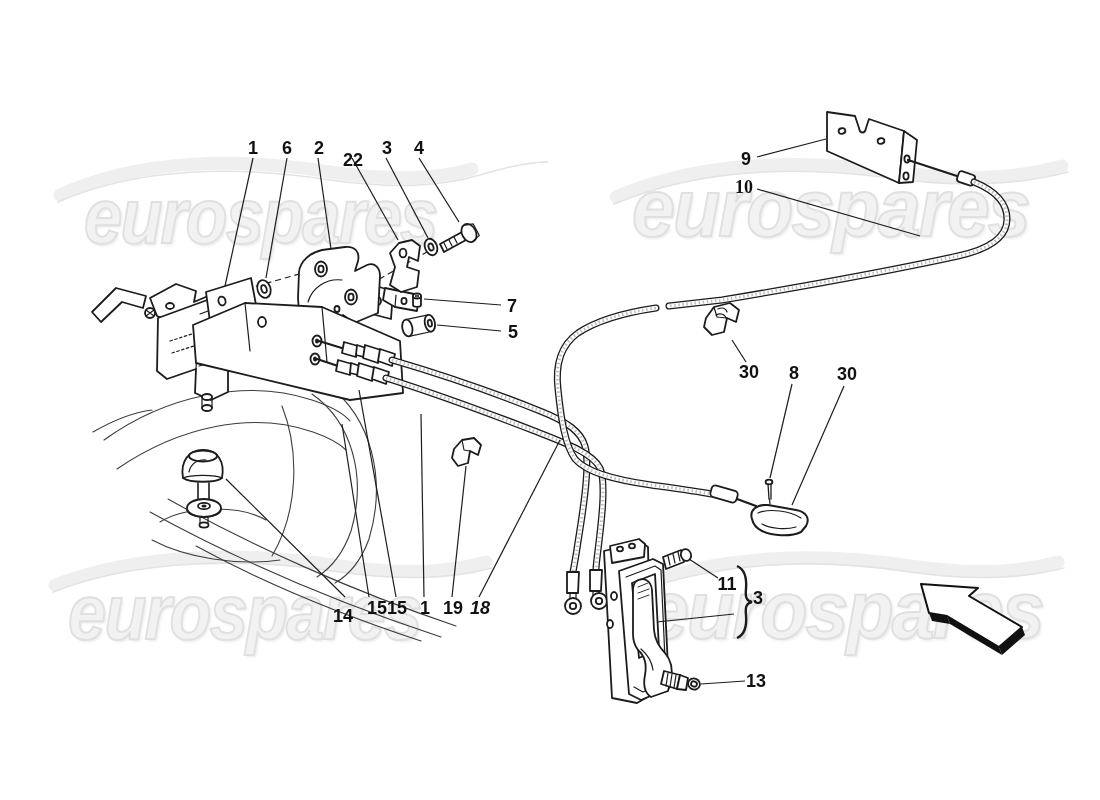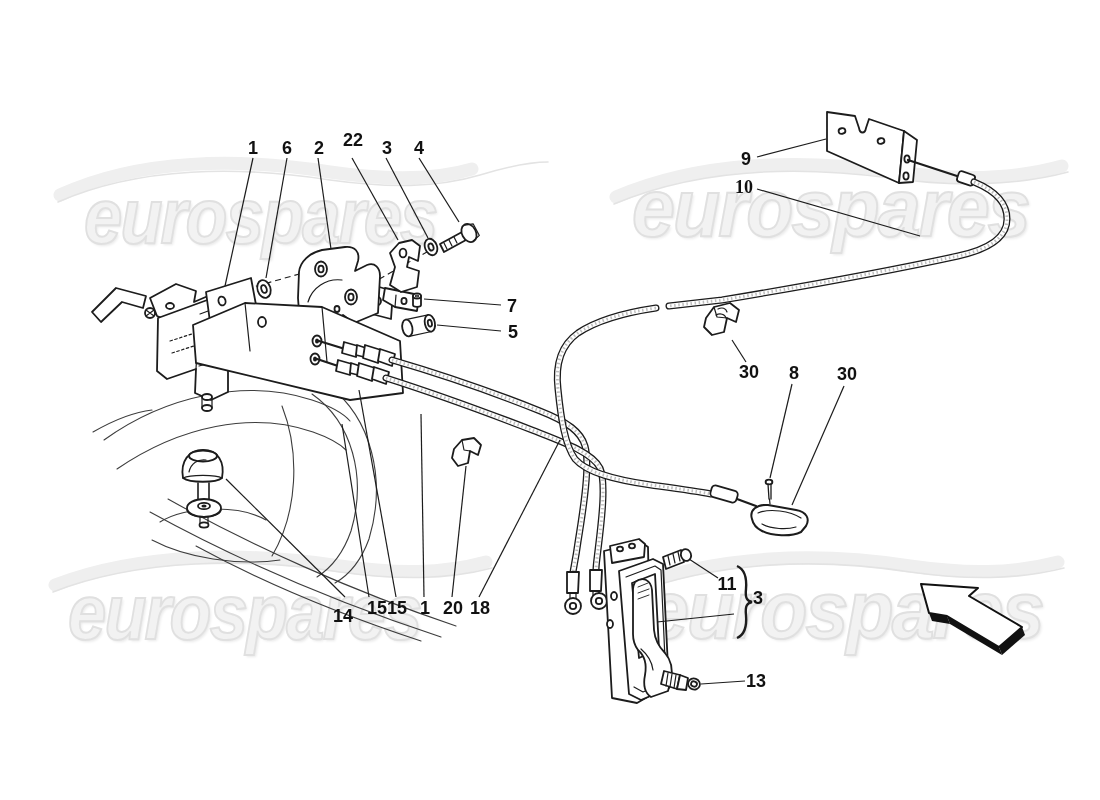--- a/index.html
+++ b/index.html
@@ -312,34 +312,34 @@
       <path class="leader" d="M424,597 L421,414"></path>
       <path class="leader" d="M452,597 L466,466"></path>
       <path class="leader" d="M479,597 L560,440"></path>
     </g>
   </svg>
 
   <div class="layer labels">
     <span class="part-num" style="left: 253px; top: 148px;">1</span>
     <span class="part-num" style="left: 287px; top: 148px;">6</span>
     <span class="part-num" style="left: 319px; top: 148px;">2</span>
-    <span class="part-num" style="left: 353px; top: 140px;">22</span>
+    <span class="part-num" style="left: 353px; top: 160px;">22</span>
     <span class="part-num" style="left: 387px; top: 148px;">3</span>
     <span class="part-num" style="left: 419px; top: 148px;">4</span>
     <span class="part-num" style="left: 512px; top: 306px;">7</span>
     <span class="part-num" style="left: 513px; top: 332px;">5</span>
     <span class="part-num" style="left: 746px; top: 159px;">9</span>
     <span class="part-num" style="left: 744px; top: 187px; font-family: Liberation Serif, serif;">10</span>
     <span class="part-num" style="left: 749px; top: 372px;">30</span>
     <span class="part-num" style="left: 794px; top: 373px;">8</span>
     <span class="part-num" style="left: 847px; top: 374px;">30</span>
     <span class="part-num" style="left: 727px; top: 584px;">11</span>
     <span class="part-num" style="left: 758px; top: 598px;">3</span>
     <span class="part-num" style="left: 756px; top: 681px;">13</span>
     <span class="part-num" style="left: 343px; top: 616px;">14</span>
     <span class="part-num" style="left: 377px; top: 608px;">15</span>
     <span class="part-num" style="left: 397px; top: 608px;">15</span>
     <span class="part-num" style="left: 425px; top: 608px;">1</span>
-    <span class="part-num" style="left: 453px; top: 608px;">20</span>
-    <span class="part-num" style="left: 480px; top: 608px;">18</span>
+    <span class="part-num" style="left: 453px; top: 608px;">19</span>
+    <span class="part-num" style="left: 480px; top: 608px; font-style: italic;">18</span>
   </div>
 
 </div>
 
 </body></html>

